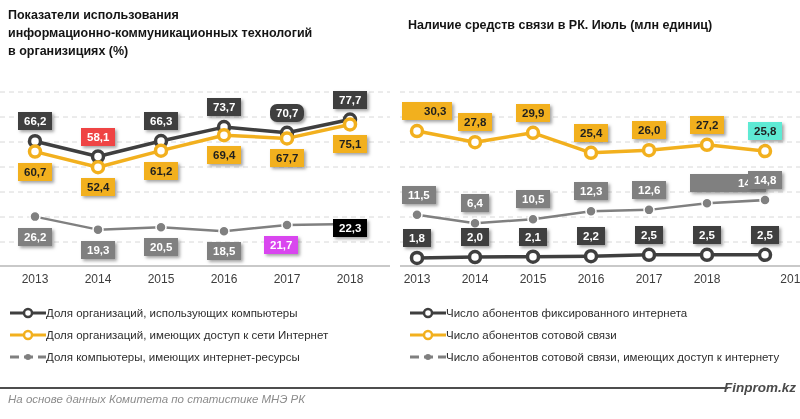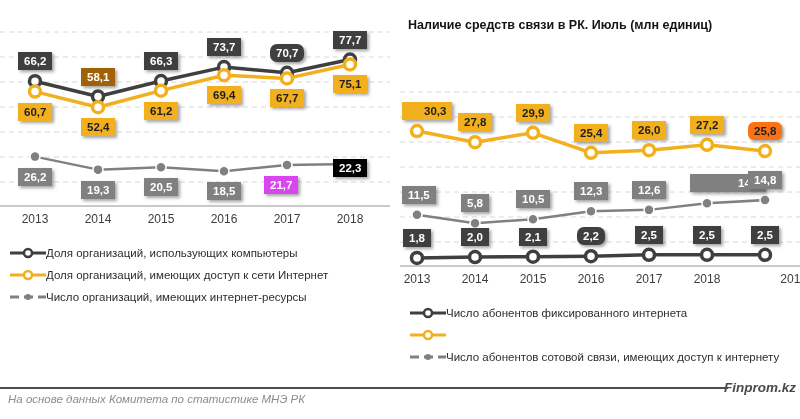--- a/index.html
+++ b/index.html
@@ -27,20 +27,23 @@
         font-style:italic;color:#4a4a4a;}
   .source{position:absolute;left:8px;top:15px;font-size:11.5px;font-style:italic;color:#8c8c8c;text-align:center;}
 </style>
 </head>
 <body>
 
 <div class="page">
   <div class="charts">
 
     <section class="panel panel-left">
+      <h2 class="chart-title">Показатели использования
+информационно-коммуникационных технологий
+ в организициях (%)</h2>
       <div class="chart-area">
           <svg width="390" height="230">
             <line x1="0" y1="32" x2="390" y2="32" stroke="#d8d8d8" stroke-width="1" stroke-dasharray="5 4"></line>
             <line x1="0" y1="57" x2="390" y2="57" stroke="#d8d8d8" stroke-width="1" stroke-dasharray="5 4"></line>
             <line x1="0" y1="82" x2="390" y2="82" stroke="#d8d8d8" stroke-width="1" stroke-dasharray="5 4"></line>
             <line x1="0" y1="107" x2="390" y2="107" stroke="#d8d8d8" stroke-width="1" stroke-dasharray="5 4"></line>
             <line x1="0" y1="132" x2="390" y2="132" stroke="#d8d8d8" stroke-width="1" stroke-dasharray="5 4"></line>
             <line x1="0" y1="157" x2="390" y2="157" stroke="#d8d8d8" stroke-width="1" stroke-dasharray="5 4"></line>
             <line x1="0" y1="182" x2="390" y2="182" stroke="#d8d8d8" stroke-width="1" stroke-dasharray="5 4"></line>
             <line x1="0" y1="206" x2="390" y2="206" stroke="#c9c9c9" stroke-width="2"></line>
@@ -60,21 +63,21 @@
             <circle cx="287" cy="72.75769230769231" r="5.5" fill="#fff" stroke="#3f3f3f" stroke-width="3.5"></circle>
             <circle cx="350" cy="59.5653846153846" r="5.5" fill="#fff" stroke="#3f3f3f" stroke-width="3.5"></circle>
             <circle cx="35" cy="91.60384615384615" r="5.5" fill="#fff" stroke="#f2b01e" stroke-width="3.5"></circle>
             <circle cx="98" cy="107.24615384615385" r="5.5" fill="#fff" stroke="#f2b01e" stroke-width="3.5"></circle>
             <circle cx="161" cy="90.66153846153846" r="5.5" fill="#fff" stroke="#f2b01e" stroke-width="3.5"></circle>
             <circle cx="224" cy="75.2076923076923" r="5.5" fill="#fff" stroke="#f2b01e" stroke-width="3.5"></circle>
             <circle cx="287" cy="78.41153846153846" r="5.5" fill="#fff" stroke="#f2b01e" stroke-width="3.5"></circle>
             <circle cx="350" cy="64.46538461538461" r="5.5" fill="#fff" stroke="#f2b01e" stroke-width="3.5"></circle>
           </svg>
           <div class="dlabel" style="background: rgb(63, 63, 63); color: rgb(255, 255, 255); left: 18px; top: 52.2385px;">66,2</div>
-          <div class="dlabel" style="background: #a16207; color: rgb(255, 255, 255); left: 81px; top: 67.5038px;">58,1</div>
+          <div class="dlabel" style="background: #ef4444; color: rgb(255, 255, 255); left: 81px; top: 67.5038px;">58,1</div>
           <div class="dlabel" style="background: rgb(63, 63, 63); color: rgb(255, 255, 255); left: 144px; top: 52.05px;">66,3</div>
           <div class="dlabel" style="background: rgb(63, 63, 63); color: rgb(255, 255, 255); left: 207px; top: 38.1038px;">73,7</div>
           <div class="dlabel" style="background: rgb(63, 63, 63); color: rgb(255, 255, 255); left: 270px; top: 43.7577px; border-radius: 7px;">70,7</div>
           <div class="dlabel" style="background: rgb(63, 63, 63); color: rgb(255, 255, 255); left: 333px; top: 30.5654px;">77,7</div>
           <div class="dlabel" style="background: rgb(242, 176, 30); color: rgb(31, 31, 31); left: 18px; top: 102.604px;">60,7</div>
           <div class="dlabel" style="background: rgb(242, 176, 30); color: rgb(31, 31, 31); left: 81px; top: 118.246px;">52,4</div>
           <div class="dlabel" style="background: rgb(242, 176, 30); color: rgb(31, 31, 31); left: 144px; top: 101.662px;">61,2</div>
           <div class="dlabel" style="background: rgb(242, 176, 30); color: rgb(31, 31, 31); left: 207px; top: 86.2077px;">69,4</div>
           <div class="dlabel" style="background: rgb(242, 176, 30); color: rgb(31, 31, 31); left: 270px; top: 89.4115px;">67,7</div>
           <div class="dlabel" style="background: rgb(242, 176, 30); color: rgb(31, 31, 31); left: 333px; top: 75.4654px;">75,1</div>
@@ -110,21 +113,21 @@
             </span>
           <span class="ltext">Доля организаций, имеющих доступ к сети Интернет</span>
         </li>
         <li>
           <span class="licon">
               <svg width="36" height="12">
                 <line x1="0" y1="6" x2="36" y2="6" stroke="#808080" stroke-width="3" stroke-dasharray="9 5"></line>
                 <circle cx="18" cy="6" r="3" fill="#808080"></circle>
               </svg>
             </span>
-          <span class="ltext">Число организаций, имеющих интернет-ресурсы</span>
+          <span class="ltext">Доля компьютеры, имеющих интернет-ресурсы</span>
         </li>
       </ul>
     </section>
 
     <section class="panel panel-right">
       <h2 class="chart-title">Наличие средств связи в РК. Июль (млн единиц)</h2>
       <div class="chart-area">
           <svg width="400" height="230">
             <line x1="0" y1="32" x2="400" y2="32" stroke="#d8d8d8" stroke-width="1" stroke-dasharray="5 4"></line>
             <line x1="0" y1="57" x2="400" y2="57" stroke="#d8d8d8" stroke-width="1" stroke-dasharray="5 4"></line>
@@ -155,33 +158,33 @@
             <circle cx="75" cy="82.16363636363636" r="5.5" fill="#fff" stroke="#f2b01e" stroke-width="3.5"></circle>
             <circle cx="133" cy="72.80909090909091" r="5.5" fill="#fff" stroke="#f2b01e" stroke-width="3.5"></circle>
             <circle cx="191" cy="92.85454545454546" r="5.5" fill="#fff" stroke="#f2b01e" stroke-width="3.5"></circle>
             <circle cx="249" cy="90.18181818181817" r="5.5" fill="#fff" stroke="#f2b01e" stroke-width="3.5"></circle>
             <circle cx="307" cy="84.83636363636364" r="5.5" fill="#fff" stroke="#f2b01e" stroke-width="3.5"></circle>
             <circle cx="365" cy="91.07272727272726" r="5.5" fill="#fff" stroke="#f2b01e" stroke-width="3.5"></circle>
           </svg>
           <div class="dlabel" style="background: rgb(63, 63, 63); color: rgb(255, 255, 255); left: 3px; top: 168.982px;">1,8</div>
           <div class="dlabel" style="background: rgb(63, 63, 63); color: rgb(255, 255, 255); left: 61px; top: 168.091px;">2,0</div>
           <div class="dlabel" style="background: rgb(63, 63, 63); color: rgb(255, 255, 255); left: 119px; top: 167.645px;">2,1</div>
-          <div class="dlabel" style="background: rgb(63, 63, 63); color: rgb(255, 255, 255); left: 177px; top: 167.2px; border-radius: 7px;">2,2</div>
+          <div class="dlabel" style="background: rgb(63, 63, 63); color: rgb(255, 255, 255); left: 177px; top: 167.2px;">2,2</div>
           <div class="dlabel" style="background: rgb(63, 63, 63); color: rgb(255, 255, 255); left: 235px; top: 165.864px;">2,5</div>
           <div class="dlabel" style="background: rgb(63, 63, 63); color: rgb(255, 255, 255); left: 293px; top: 165.864px;">2,5</div>
           <div class="dlabel" style="background: rgb(63, 63, 63); color: rgb(255, 255, 255); left: 351px; top: 165.864px;">2,5</div>
           <div class="dlabel" style="background: rgb(242, 176, 30); color: rgb(31, 31, 31); left: 2px; top: 42.0273px; padding-left: 22px;">30,3</div>
           <div class="dlabel" style="background: rgb(242, 176, 30); color: rgb(31, 31, 31); left: 58px; top: 53.1636px;">27,8</div>
           <div class="dlabel" style="background: rgb(242, 176, 30); color: rgb(31, 31, 31); left: 116px; top: 43.8091px;">29,9</div>
           <div class="dlabel" style="background: rgb(242, 176, 30); color: rgb(31, 31, 31); left: 174px; top: 63.8545px;">25,4</div>
           <div class="dlabel" style="background: rgb(242, 176, 30); color: rgb(31, 31, 31); left: 232px; top: 61.1818px;">26,0</div>
           <div class="dlabel" style="background: rgb(242, 176, 30); color: rgb(31, 31, 31); left: 290px; top: 55.8364px;">27,2</div>
-          <div class="dlabel" style="background: #f97316; color: rgb(31, 31, 31); left: 348px; top: 62.0727px; border-radius: 6px;">25,8</div>
+          <div class="dlabel" style="background: #5eead4; color: rgb(31, 31, 31); left: 348px; top: 62.0727px;">25,8</div>
           <div class="dlabel" style="background: rgb(128, 128, 128); color: rgb(255, 255, 255); left: 2px; top: 125.773px;">11,5</div>
-          <div class="dlabel" style="background: rgb(128, 128, 128); color: rgb(255, 255, 255); left: 61px; top: 134.236px;">5,8</div>
+          <div class="dlabel" style="background: rgb(128, 128, 128); color: rgb(255, 255, 255); left: 61px; top: 134.236px;">6,4</div>
           <div class="dlabel" style="background: rgb(128, 128, 128); color: rgb(255, 255, 255); left: 116px; top: 130.227px;">10,5</div>
           <div class="dlabel" style="background: rgb(128, 128, 128); color: rgb(255, 255, 255); left: 174px; top: 122.209px;">12,3</div>
           <div class="dlabel" style="background: rgb(128, 128, 128); color: rgb(255, 255, 255); left: 232px; top: 120.873px;">12,6</div>
           <div class="dlabel" style="background: rgb(128, 128, 128); color: rgb(255, 255, 255); left: 290px; top: 114.191px; padding-left: 48px;">14,1</div>
           <div class="dlabel" style="background: rgb(128, 128, 128); color: rgb(255, 255, 255); left: 348px; top: 111.073px;">14,8</div>
           <div class="ylabel" style="left: -5px;">2013</div>
           <div class="ylabel" style="left: 53px;">2014</div>
           <div class="ylabel" style="left: 111px;">2015</div>
           <div class="ylabel" style="left: 169px;">2016</div>
           <div class="ylabel" style="left: 227px;">2017</div>
@@ -198,20 +201,21 @@
             </span>
           <span class="ltext">Число абонентов фиксированного интернета</span>
         </li>
         <li>
           <span class="licon">
               <svg width="36" height="12">
                 <line x1="0" y1="6" x2="36" y2="6" stroke="#f2b01e" stroke-width="3"></line>
                 <circle cx="18" cy="6" r="4" fill="#fff" stroke="#f2b01e" stroke-width="2.5"></circle>
               </svg>
             </span>
+          <span class="ltext">Число абонентов сотовой связи</span>
         </li>
         <li>
           <span class="licon">
               <svg width="36" height="12">
                 <line x1="0" y1="6" x2="36" y2="6" stroke="#808080" stroke-width="3" stroke-dasharray="9 5"></line>
                 <circle cx="18" cy="6" r="3" fill="#808080"></circle>
               </svg>
             </span>
           <span class="ltext">Число абонентов сотовой связи, имеющих доступ к интернету</span>
         </li>

